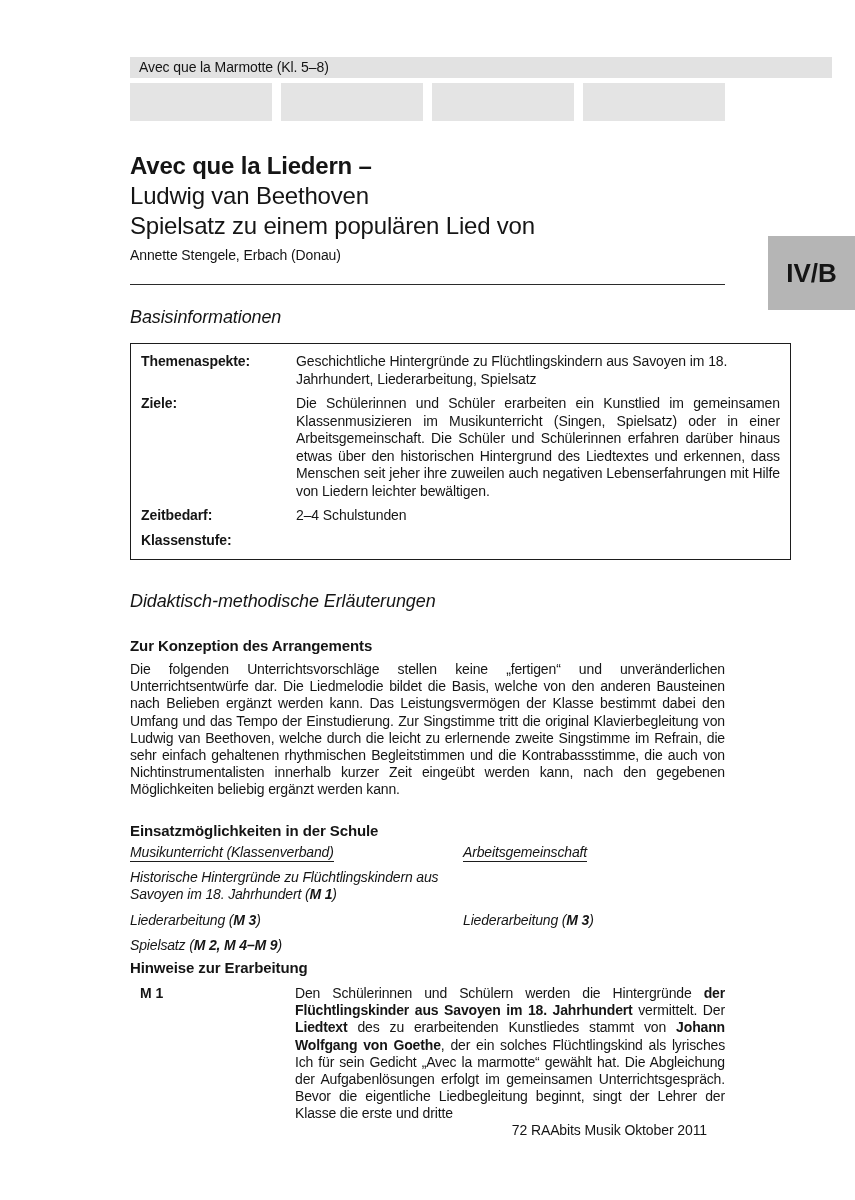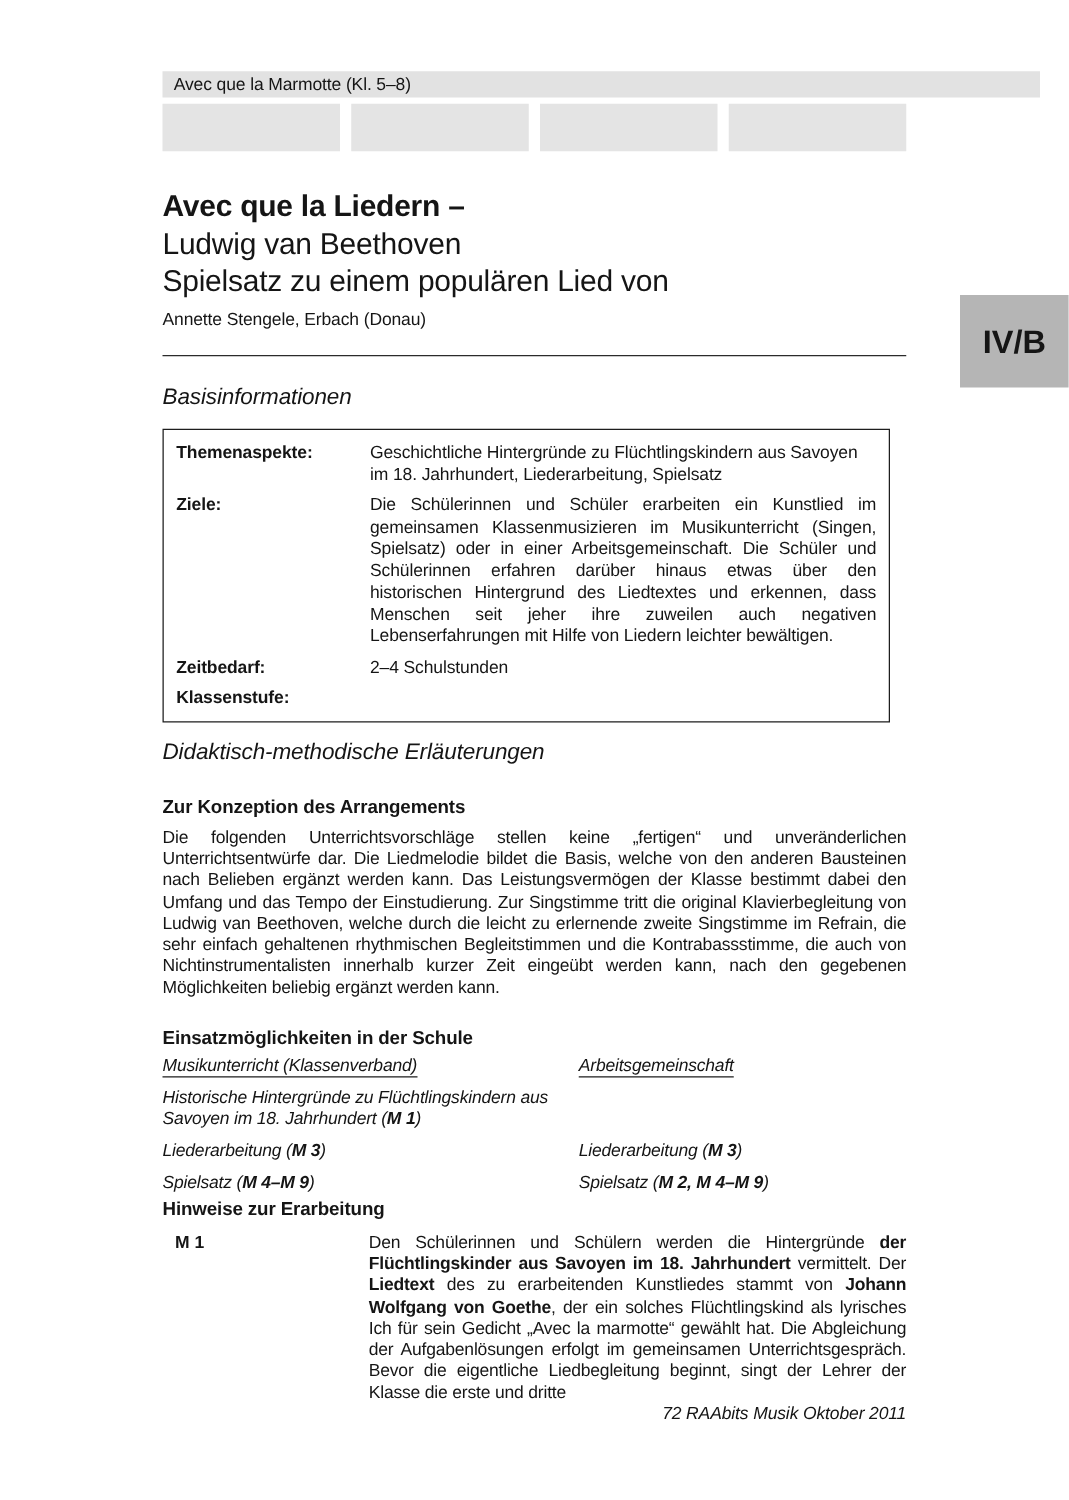--- a/index.html
+++ b/index.html
@@ -37,21 +37,21 @@
   .title-l1{font-size:24px;line-height:30px;font-weight:700;letter-spacing:-0.2px;}
   .title-l2{font-size:24px;line-height:30px;font-weight:400;letter-spacing:-0.2px;}
   .author{position:absolute;left:130px;top:247px;width:595px;font-size:14px;letter-spacing:-0.1px;}
   .rule{position:absolute;left:130px;top:284px;width:595px;height:0;border-top:1.6px solid #2b2b2b;}
   
   .sec-heading{position:absolute;left:130px;width:595px;font-style:italic;font-size:18px;letter-spacing:-0.1px;}
   .sec-basis{top:307px;}
   .sec-didaktik{top:591px;}
   
   .info-box{
-    position:absolute;left:130px;top:343px;width:582px;box-sizing:border-box;
+    position:absolute;left:130px;top:343px;width:661px;box-sizing:border-box;
     border:1.6px solid #1d1d1d;padding:9px 10px 10px 10px;
   }
   .info-row{display:flex;margin-bottom:7px;}
   .info-row:last-child{margin-bottom:0;}
   .info-label{width:155px;flex:none;font-weight:700;font-size:14px;line-height:17.5px;letter-spacing:-0.1px;}
   .info-value{flex:1;font-size:14px;line-height:17.5px;letter-spacing:-0.1px;}
   .justify{text-align:justify;}
   
   .subheading{position:absolute;left:130px;top:637px;width:595px;font-weight:700;font-size:15px;letter-spacing:-0.1px;}
   .konzeption-par{
@@ -63,22 +63,22 @@
     position:absolute;left:130px;top:844px;width:595px;
     display:grid;grid-template-columns:333px 262px;row-gap:8px;
     font-size:14px;line-height:17.2px;letter-spacing:-0.15px;font-style:italic;
   }
   .col-header span{border-bottom:1.4px solid #1d1d1d;padding-bottom:1px;}
   .hinweise-heading{position:absolute;left:130px;top:959px;width:595px;font-weight:700;font-size:15px;letter-spacing:-0.1px;}
   .m-block{position:absolute;left:130px;top:985px;width:595px;display:flex;}
   .m-label{width:165px;flex:none;padding-left:10px;box-sizing:border-box;font-weight:700;font-size:14px;line-height:17.2px;}
   .m-text{flex:1;font-size:14px;line-height:17.2px;text-align:justify;letter-spacing:-0.15px;}
   .footer{
-    position:absolute;left:130px;top:1122px;width:595px;text-align:right;
-    font-style:italic;font-size:14px;letter-spacing:-0.1px;
+    position:absolute;left:112px;top:1122px;width:595px;text-align:right;
+    font-size:14px;letter-spacing:-0.1px;
   }
 </style>
 </head>
 <body>
 
 <div class="header-strip">Avec que la Marmotte (Kl. 5–8)</div>
 
 <div class="tab-row">
   <div class="tab-blank"></div>
   <div class="tab-blank"></div>
@@ -127,21 +127,20 @@
 <div class="einsatz-grid">
   <div class="col-header"><span>Musikunterricht (Klassenverband)</span></div>
   <div class="col-header"><span>Arbeitsgemeinschaft</span></div>
 
   <div><span>Historische Hintergründe zu Flüchtlingskindern aus Savoyen im 18. Jahrhundert (</span><span class="bold">M 1</span><span>)</span></div>
   <div></div>
 
   <div><span>Liederarbeitung (</span><span class="bold">M 3</span><span>)</span></div>
   <div><span>Liederarbeitung (</span><span class="bold">M 3</span><span>)</span></div>
 
-  <div><span>Spielsatz (</span><span class="bold">M 4–M 9</span><span>)</span></div>
   <div><span>Spielsatz (</span><span class="bold">M 2, M 4–M 9</span><span>)</span></div>
 </div>
 
 <div class="hinweise-heading">Hinweise zur Erarbeitung</div>
 
 <div class="m-block">
   <div class="m-label">M 1</div>
   <div class="m-text"><span>Den Schülerinnen und Schülern werden die Hintergründe </span><span class="bold">der Flüchtlingskinder aus Savoyen im 18. Jahrhundert</span><span> vermittelt. Der </span><span class="bold">Liedtext</span><span> des zu erarbeitenden Kunstliedes stammt von </span><span class="bold">Johann Wolfgang von Goethe</span><span>, der ein solches Flüchtlingskind als lyrisches Ich für sein Gedicht „Avec la marmotte“ gewählt hat. Die Abgleichung der Aufgabenlösungen erfolgt im gemeinsamen Unterrichtsgespräch. Bevor die eigentliche Liedbegleitung beginnt, singt der Lehrer der Klasse die erste und dritte</span></div>
 </div>
 

